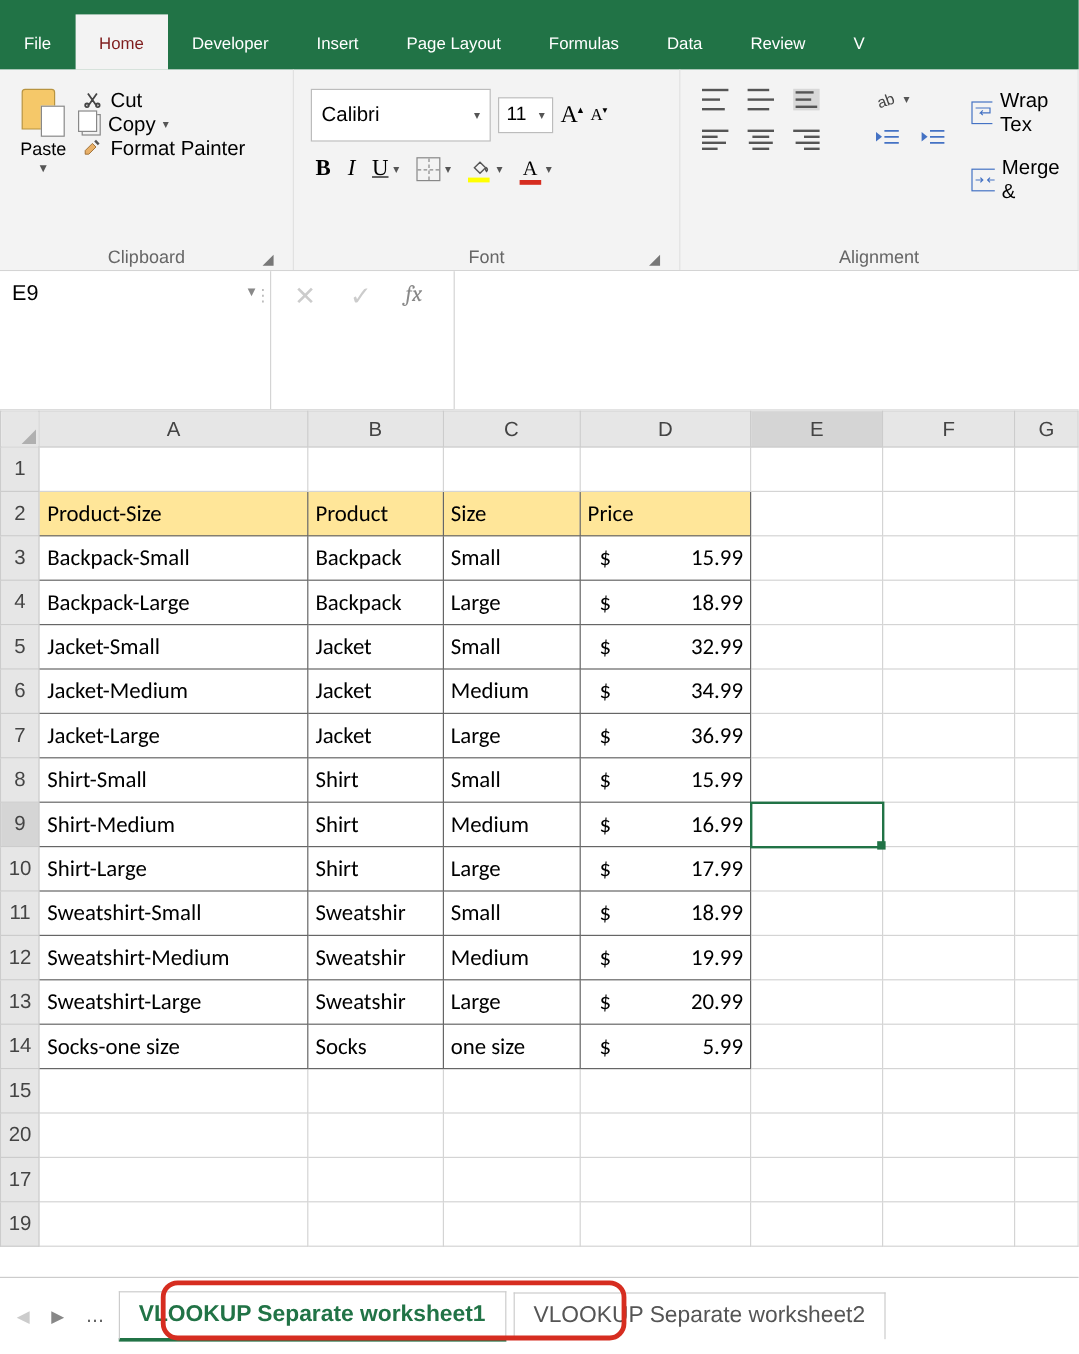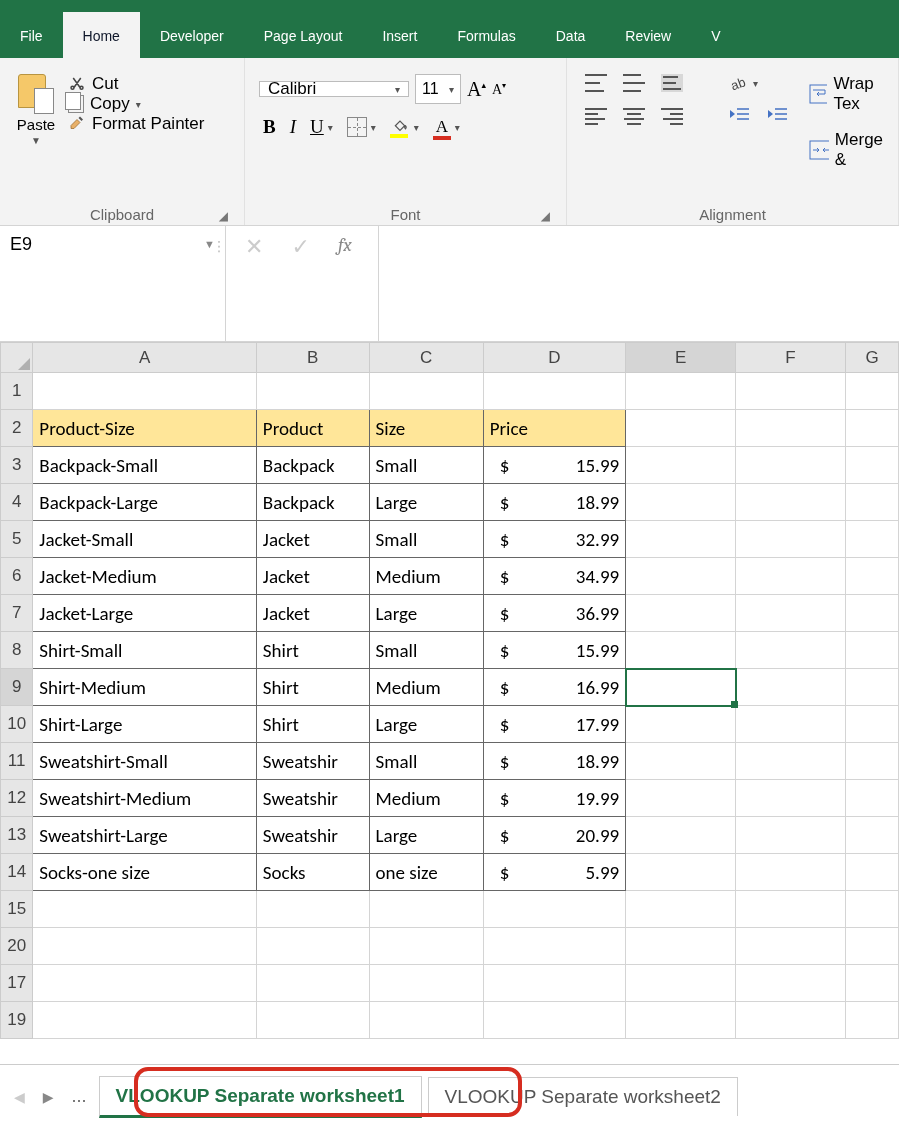--- a/index.html
+++ b/index.html
@@ -1,39 +1,39 @@
 <!DOCTYPE html>
 <html><head>
 <meta charset="utf-8">
 <style>
   * { box-sizing: border-box; margin: 0; padding: 0; }
   body { font-family: "Segoe UI", Arial, sans-serif; background: #fff; width: 899px; height: 1128px; overflow: hidden; font-size: 14px; }
   .ribbon-tabs { background: #217346; height: 58px; display: flex; align-items: flex-end; color: #fff; }
   .ribbon-tab { padding: 16px 20px 14px; font-size: 14px; cursor: pointer; }
-  .ribbon-tab.active { background: #f3f3f3; color: #0f172a; font-weight: 400; }
+  .ribbon-tab.active { background: #f3f3f3; color: #7f1d1d; font-weight: 400; }
   .ribbon-body { background: #f3f3f3; height: 168px; border-bottom: 1px solid #d4d4d4; display: flex; }
   .ribbon-group { border-right: 1px solid #e1e1e1; padding: 6px 10px 2px; display: flex; flex-direction: column; justify-content: space-between; }
   .group-label { text-align: left; font-size: 15px; color: #666; padding-top: 2px; }
   .clipboard-group { width: 245px; }
   .clipboard-main { display: flex; gap: 6px; }
   .paste-btn { display: flex; flex-direction: column; align-items: center; gap: 2px; padding-top: 8px; width: 52px; }
   .paste-icon { width: 36px; height: 42px; position: relative; }
   .paste-clip { width: 28px; height: 34px; background: #f5c869; border: 1px solid #b89440; border-radius: 3px 3px 0 0; position: absolute; left: 0; top: 2px; }
   .paste-doc { width: 20px; height: 26px; background: #fff; border: 1px solid #888; position: absolute; right: 0; bottom: 0; }
   .paste-label { font-size: 15px; }
   .clip-actions { display: flex; flex-direction: column; padding-top: 10px; font-size: 17px; }
   .clip-action { display: flex; align-items: center; gap: 6px; cursor: pointer; }
   .scissors { width: 18px; height: 18px; }
   .copy-icon { width: 16px; height: 18px; border: 1px solid #888; position: relative; }
   .copy-icon::before { content:""; position:absolute; width:14px; height:16px; border:1px solid #888; left:-4px; top:-4px; background:#fff;}
   .brush-icon { width: 18px; height: 18px; }
   .dialog-launcher { font-size: 12px; color: #777; text-align: right; padding-right: 2px; }
   .font-group { width: 322px; }
   .font-row1 { display: flex; gap: 6px; align-items: center; padding-top: 10px; padding-left: 4px;}
-  .font-name { width: 150px; height: 16px; border: 1px solid #bcbcbc; background: #fff; display: flex; align-items: center; padding: 0 8px; font-size: 17px; justify-content: space-between;}
+  .font-name { width: 150px; height: 44px; border: 1px solid #bcbcbc; background: #fff; display: flex; align-items: center; padding: 0 8px; font-size: 17px; justify-content: space-between;}
   .font-size { width: 46px; height: 30px; border: 1px solid #bcbcbc; background: #fff; display: flex; align-items: center; padding: 0 6px; font-size: 16px; justify-content: space-between;}
   .caret { font-size: 10px; color: #555; }
   .bigA { font-size: 20px; font-family: "Times New Roman", serif; }
   .smallA { font-size: 14px; font-family: "Times New Roman", serif; }
   .font-row2 { display: flex; gap: 14px; align-items: center; padding-left: 8px; padding-top: 12px;}
   .bold { font-weight: bold; font-size: 19px; font-family: "Times New Roman", serif;}
   .italic { font-style: italic; font-size: 19px; font-family: "Times New Roman", serif;}
   .underline { text-decoration: underline; font-size: 19px; font-family: "Times New Roman", serif;}
   .border-icon { width: 20px; height: 20px; border: 1px solid #888; position: relative; display:inline-block;}
   .border-icon::before { content:""; position:absolute; left:0; right:0; top:50%; border-top:1px dashed #888;}
@@ -85,22 +85,22 @@
   .highlight-box { position:absolute; border:4px solid #d62d20; border-radius:14px; left:134px; top:2px; width:388px; height:50px; pointer-events:none;}
   .withcaret { display:inline-flex; align-items:center; gap:4px;}
 </style>
 </head>
 <body>
 
 <div class="ribbon-tabs">
   <div class="ribbon-tab">File</div>
   <div class="ribbon-tab active">Home</div>
   <div class="ribbon-tab">Developer</div>
+  <div class="ribbon-tab">Insert</div>
   <div class="ribbon-tab">Page Layout</div>
-  <div class="ribbon-tab">Insert</div>
   <div class="ribbon-tab">Formulas</div>
   <div class="ribbon-tab">Data</div>
   <div class="ribbon-tab">Review</div>
   <div class="ribbon-tab">V</div>
 </div>
 
 <div class="ribbon-body">
 
   <div class="ribbon-group clipboard-group">
     <div class="clipboard-main">

